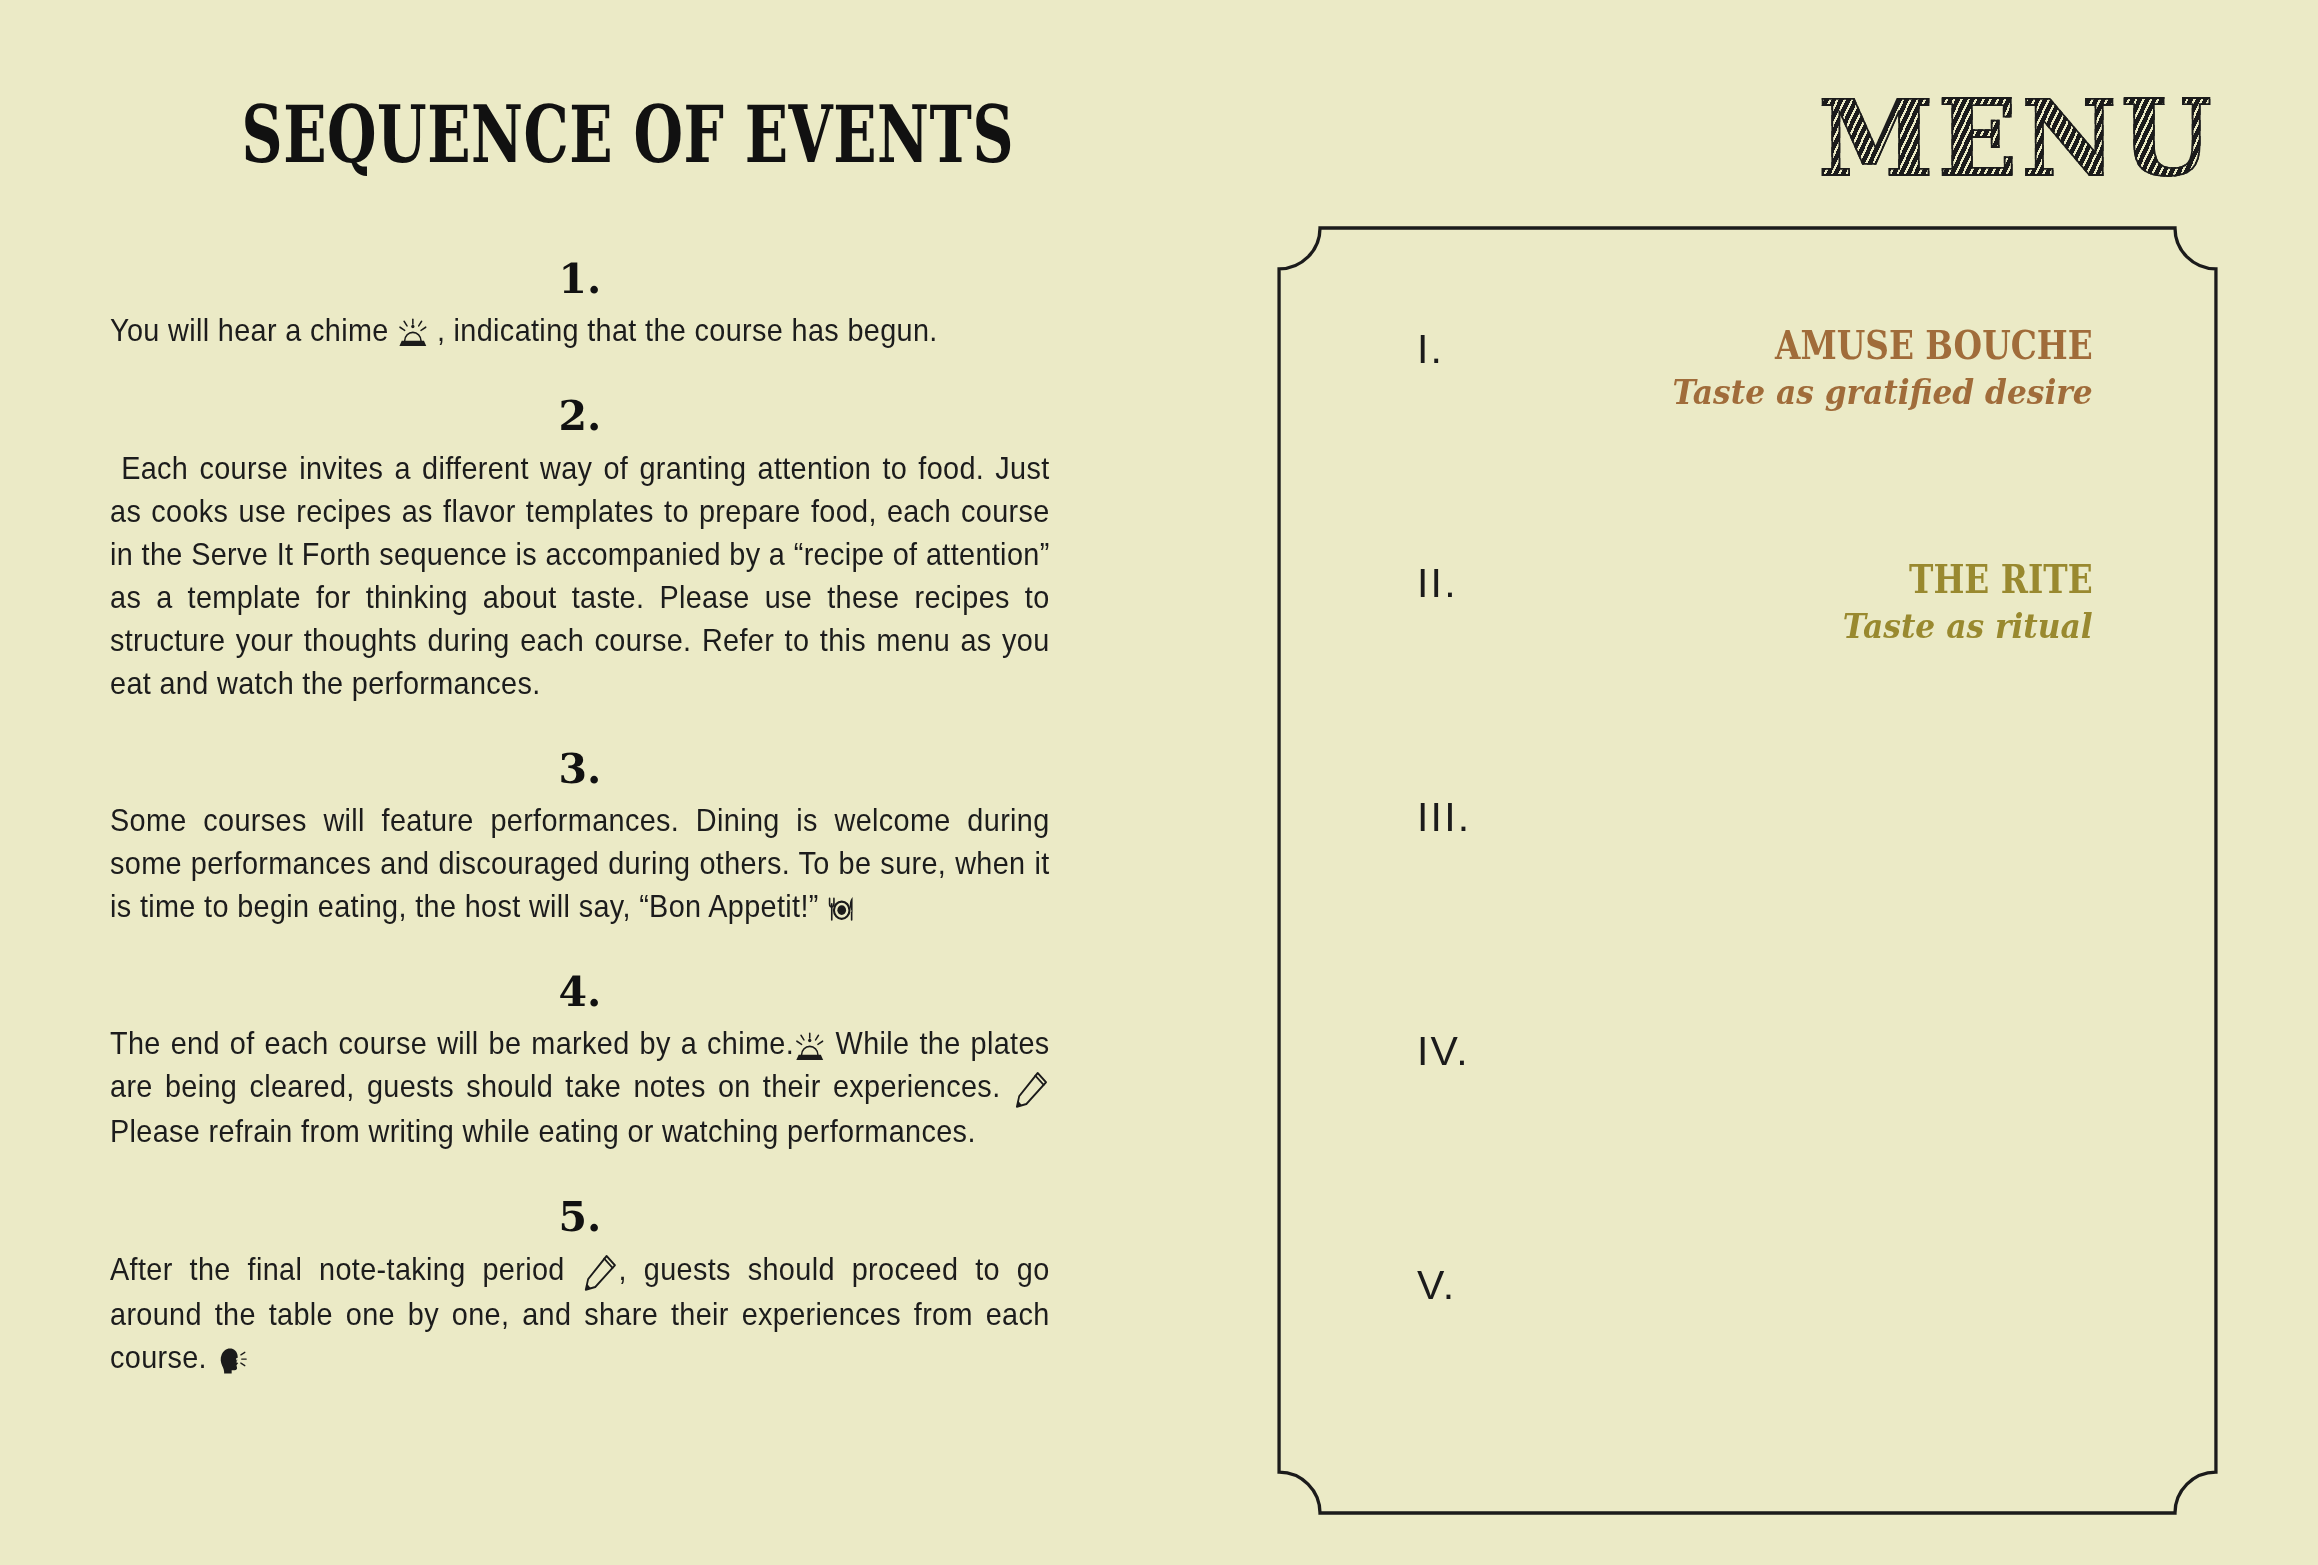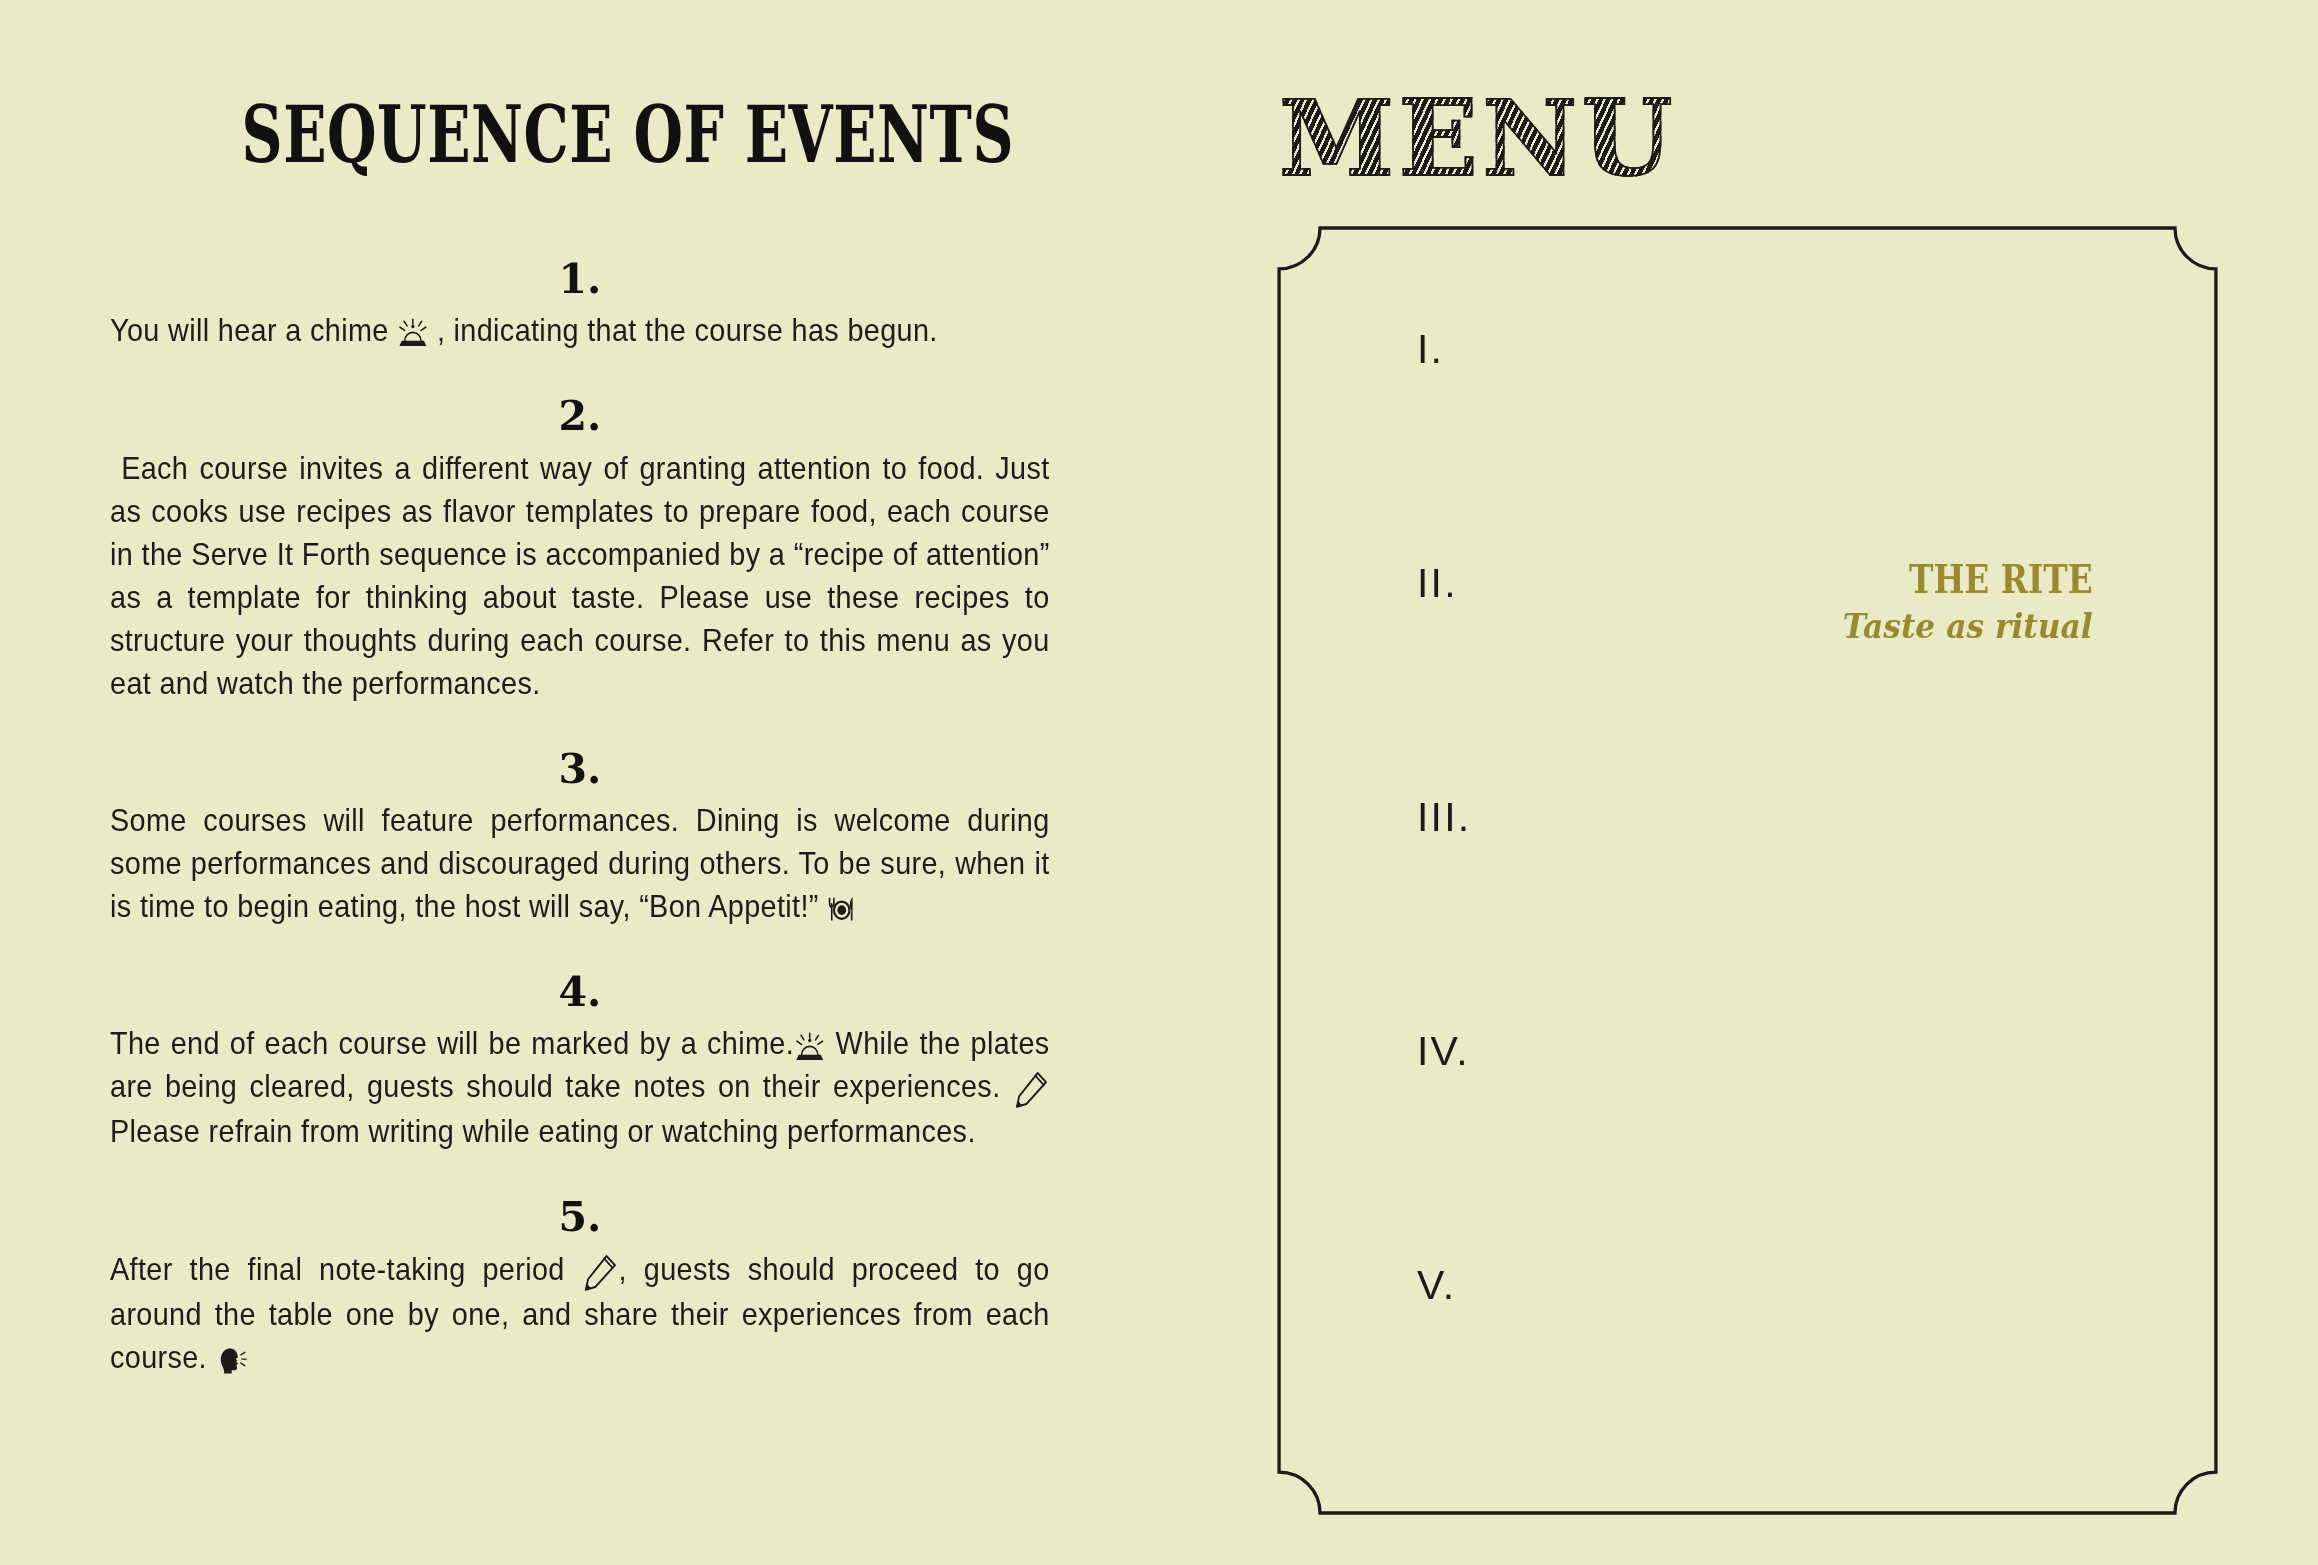--- a/index.html
+++ b/index.html
@@ -53,21 +53,21 @@
   }
   .inline-icon { display: inline-block; white-space: nowrap; }
   .inline-icon svg { vertical-align: -7.3px; }
   .inline-icon.pencil-icon svg { vertical-align: -13px; }
   .inline-icon.speaking-head-icon svg { vertical-align: -5.9px; }
 
   
   .right-page { position: absolute; left: 1279px; top: 0; width: 937px; height: 1565px; }
   .menu-title {
     margin: 82px 0 0 0;
-    text-align: left;
+    text-align: right;
     font-family: "DejaVu Serif", serif;
     font-weight: 700;
     font-size: 104px;
     line-height: 1.1;
     letter-spacing: 4.4px;
     color: #1B1B1B;
     background: repeating-linear-gradient(115deg, #1B1B1B 0px, #1B1B1B 4.4px, #EBEAC6 4.4px, #EBEAC6 6.6px);
     -webkit-background-clip: text;
     background-clip: text;
     -webkit-text-fill-color: transparent;
@@ -202,20 +202,24 @@
   </section>
 
   <section class="right-page">
     <h1 class="menu-title">MENU</h1>
     <svg class="menu-border" width="937" height="1285" viewBox="0 0 1281 1757" aria-hidden="true">
       <path d="M 0 56 A 56 56 0 0 0 56 0 H 1225 A 56 56 0 0 0 1281 56 V 1701 A 56 56 0 0 0 1225 1757 H 56 A 56 56 0 0 0 0 1701 Z" fill="none" stroke="#1B1B1B" stroke-width="4.5"></path>
     </svg>
     <div class="menu-items" id="menu-items">
   <div class="menu-item">
     <div class="menu-numeral">I.</div>
+    <div class="menu-course">
+      <div class="course-name" style="color: rgb(160, 108, 58);">AMUSE BOUCHE</div>
+      <div class="course-subtitle" style="color: rgb(160, 108, 58);">Taste as gratified desire</div>
+    </div>
   </div>
 
   <div class="menu-item">
     <div class="menu-numeral">II.</div>
     <div class="menu-course">
       <div class="course-name" style="color: rgb(153, 137, 47);">THE RITE</div>
       <div class="course-subtitle" style="color: rgb(153, 137, 47);">Taste as ritual</div>
     </div>
   </div>
 

